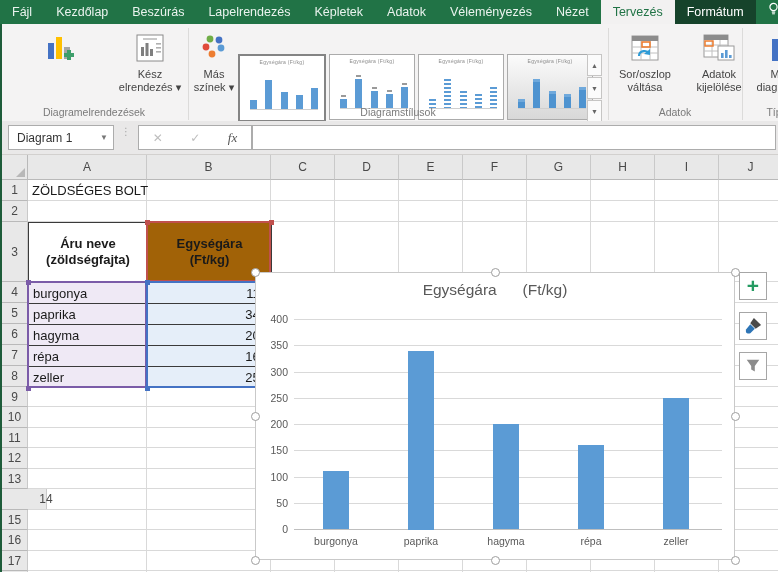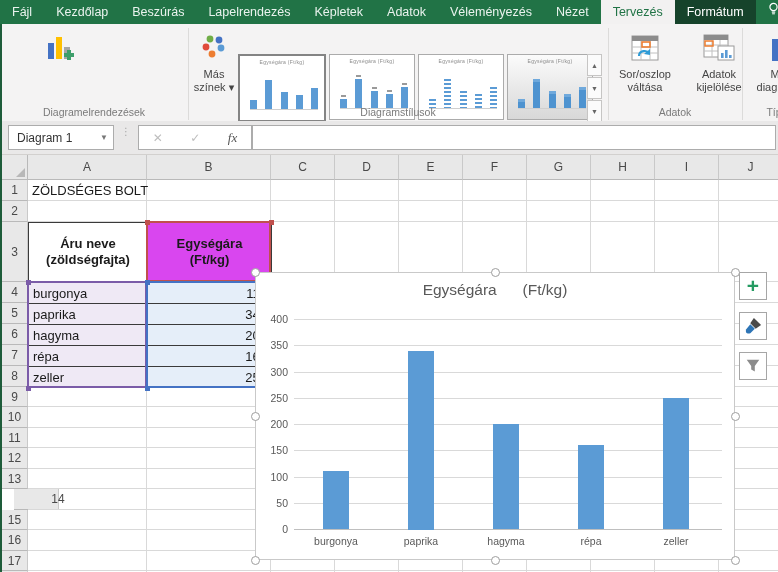--- a/index.html
+++ b/index.html
@@ -97,20 +97,38 @@
     <div class="bigbtn" style="left:2px;width:114px;">
       <div class="bicon">
         <svg width="34" height="34" viewBox="0 0 34 34">
           <rect x="6" y="12" width="6" height="16" fill="#4472C4"></rect>
           <rect x="14" y="6" width="6" height="22" fill="#FFC000"></rect>
           <rect x="22" y="16" width="6" height="12" fill="#A6A6A6"></rect>
           <rect x="22" y="22" width="10" height="4" fill="#3E9E6B"></rect>
           <rect x="25" y="19" width="4" height="10" fill="#3E9E6B"></rect>
         </svg>
       </div>
+    </div>
+    <div class="bigbtn" style="left:118px;width:64px;">
+      <div class="bicon">
+        <svg width="30" height="30" viewBox="0 0 30 30">
+          <rect x="2" y="2" width="26" height="26" fill="#fff" stroke="#8a8a8a"></rect>
+          <rect x="6" y="14" width="3" height="9" fill="#7f7f7f"></rect>
+          <rect x="10.5" y="10" width="3" height="13" fill="#7f7f7f"></rect>
+          <rect x="15" y="16" width="3" height="7" fill="#7f7f7f"></rect>
+          <rect x="21" y="10" width="5" height="1.6" fill="#b0b0b0"></rect>
+          <rect x="21" y="14" width="5" height="1.6" fill="#b0b0b0"></rect>
+          <rect x="21" y="18" width="5" height="1.6" fill="#b0b0b0"></rect>
+          <rect x="8" y="5" width="14" height="2" fill="#c9c9c9"></rect>
+        </svg>
+      </div>
+      <div class="blabel">
+          <div>Kész</div>
+          <div>elrendezés ▾</div>
+        </div>
     </div>
     <div class="rsep" style="left:188px;"></div>
     <div class="bigbtn" style="left:191px;width:46px;">
       <div class="bicon">
         <svg width="32" height="32" viewBox="0 0 32 32">
           <circle cx="12" cy="7" r="3.4" fill="#70AD47"></circle>
           <circle cx="21" cy="8" r="3.4" fill="#4472C4"></circle>
           <circle cx="8" cy="15" r="3.4" fill="#E04B3A"></circle>
           <circle cx="23" cy="16" r="3.4" fill="#5B9BD5"></circle>
           <circle cx="14" cy="22" r="3.4" fill="#ED7D31"></circle>
@@ -260,21 +278,21 @@
       <div class="hcell" style="left: 2px; top: 127px; width: 26px; height: 21px;">4</div>
       <div class="hcell" style="left: 2px; top: 148px; width: 26px; height: 21px;">5</div>
       <div class="hcell" style="left: 2px; top: 169px; width: 26px; height: 21px;">6</div>
       <div class="hcell" style="left: 2px; top: 190px; width: 26px; height: 21px;">7</div>
       <div class="hcell" style="left: 2px; top: 211px; width: 26px; height: 21px;">8</div>
       <div class="hcell" style="left: 2px; top: 232px; width: 26px; height: 20px;">9</div>
       <div class="hcell" style="left: 2px; top: 252px; width: 26px; height: 21px;">10</div>
       <div class="hcell" style="left: 2px; top: 273px; width: 26px; height: 20px;">11</div>
       <div class="hcell" style="left: 2px; top: 293px; width: 26px; height: 21px;">12</div>
       <div class="hcell" style="left: 2px; top: 314px; width: 26px; height: 20px;">13</div>
-      <div class="hcell" style="left: 14px; top: 334px; width: 26px; height: 21px; padding-left: 44px;">14</div>
+      <div class="hcell" style="left: 2px; top: 334px; width: 26px; height: 21px; padding-left: 44px;">14</div>
       <div class="hcell" style="left: 2px; top: 355px; width: 26px; height: 20px;">15</div>
       <div class="hcell" style="left: 2px; top: 375px; width: 26px; height: 21px;">16</div>
       <div class="hcell" style="left: 2px; top: 396px; width: 26px; height: 20px;">17</div>
       <div class="hcell" style="left: 2px; top: 416px; width: 26px; height: 21px;">18</div>
       <div class="gl" style="left: 146px; top: 25px; width: 1px; height: 392px;"></div>
       <div class="gl" style="left: 270px; top: 25px; width: 1px; height: 392px;"></div>
       <div class="gl" style="left: 334px; top: 25px; width: 1px; height: 392px;"></div>
       <div class="gl" style="left: 398px; top: 25px; width: 1px; height: 392px;"></div>
       <div class="gl" style="left: 462px; top: 25px; width: 1px; height: 392px;"></div>
       <div class="gl" style="left: 526px; top: 25px; width: 1px; height: 392px;"></div>
@@ -296,21 +314,21 @@
       <div class="gl" style="left: 28px; top: 333px; width: 750px; height: 1px;"></div>
       <div class="gl" style="left: 28px; top: 354px; width: 750px; height: 1px;"></div>
       <div class="gl" style="left: 28px; top: 374px; width: 750px; height: 1px;"></div>
       <div class="gl" style="left: 28px; top: 395px; width: 750px; height: 1px;"></div>
       <div class="gl" style="left: 28px; top: 415px; width: 750px; height: 1px;"></div>
       <div class="cell" style="left: 32px; top: 25px; width: 150px; height: 20px;">ZÖLDSÉGES BOLT</div>
       <div class="cell tcell thead" style="left: 28px; top: 67px; width: 120px; height: 60px; background: rgb(255, 255, 255);">
         <div>Áru neve</div>
         <div>(zöldségfajta)</div>
       </div>
-      <div class="cell tcell thead" style="left: 147px; top: 67px; width: 125px; height: 60px; background: #d946ef;">
+      <div class="cell tcell thead" style="left: 147px; top: 67px; width: 125px; height: 60px; background: #a16207;">
         <div>Egységára</div>
         <div>(Ft/kg)</div>
       </div>
       <div class="cell tcell" style="left: 28px; top: 127px; width: 120px; height: 22px; background: rgb(239, 233, 245); padding-left: 4px;">burgonya</div>
       <div class="cell tcell" style="left: 147px; top: 127px; width: 125px; height: 22px; background: rgb(229, 238, 249); justify-content: flex-end; padding-right: 4px;">110</div>
       <div class="cell tcell" style="left: 28px; top: 148px; width: 120px; height: 22px; background: rgb(239, 233, 245); padding-left: 4px;">paprika</div>
       <div class="cell tcell" style="left: 147px; top: 148px; width: 125px; height: 22px; background: rgb(229, 238, 249); justify-content: flex-end; padding-right: 4px;">340</div>
       <div class="cell tcell" style="left: 28px; top: 169px; width: 120px; height: 22px; background: rgb(239, 233, 245); padding-left: 4px;">hagyma</div>
       <div class="cell tcell" style="left: 147px; top: 169px; width: 125px; height: 22px; background: rgb(229, 238, 249); justify-content: flex-end; padding-right: 4px;">200</div>
       <div class="cell tcell" style="left: 28px; top: 190px; width: 120px; height: 22px; background: rgb(239, 233, 245); padding-left: 4px;">répa</div>

